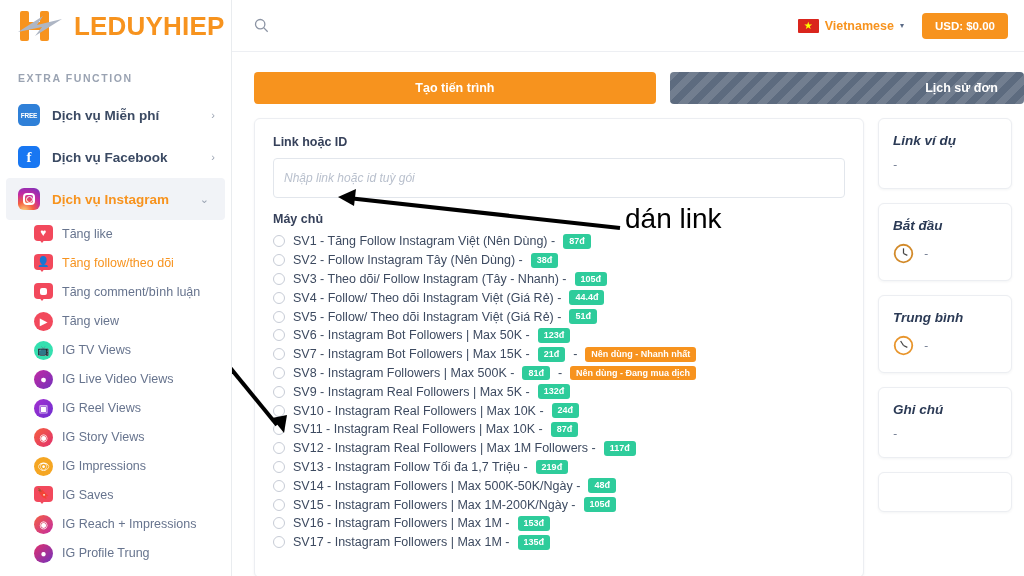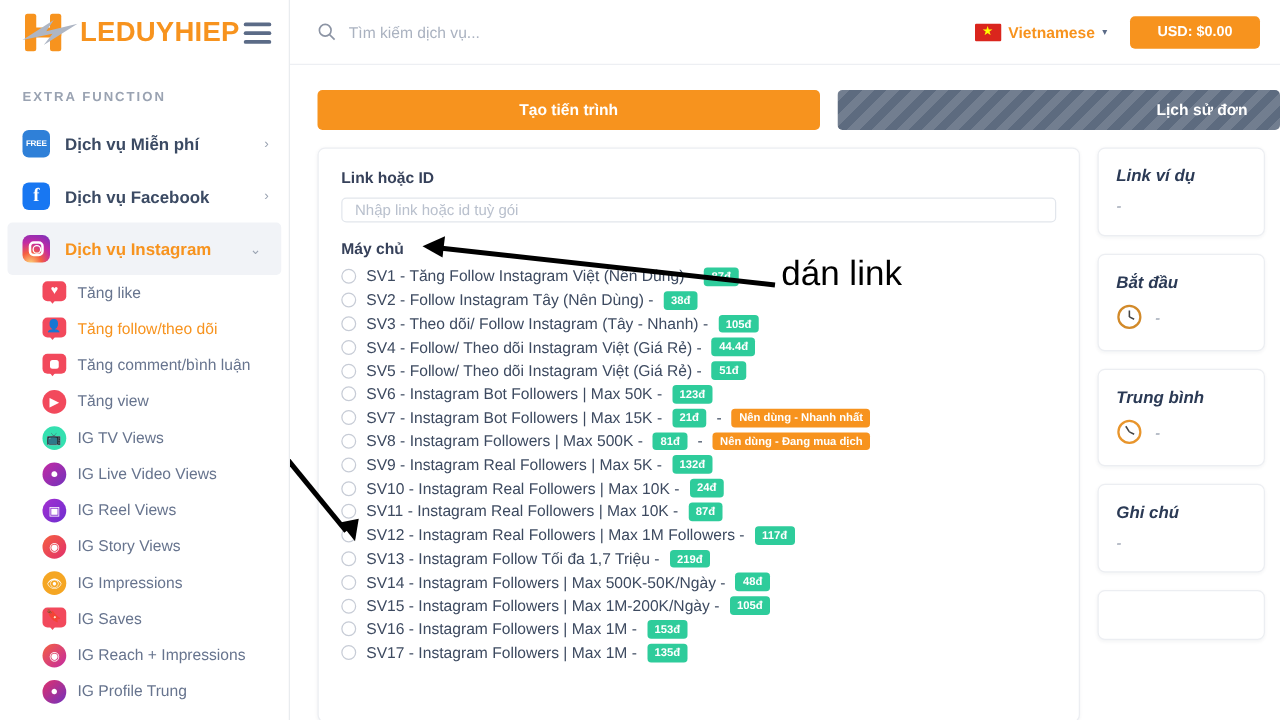--- a/index.html
+++ b/index.html
@@ -23,22 +23,22 @@
   .logo-mark { width: 44px; height: 34px; position: relative; flex: 0 0 44px; }
   .logo-mark .bar { position: absolute; background: #f7931e; border-radius: 2px; }
   .logo-mark .b1 { left: 2px;  top: 2px;  width: 9px; height: 30px; }
   .logo-mark .b2 { left: 22px; top: 2px;  width: 9px; height: 30px; }
   .logo-mark .b3 { left: 2px;  top: 13px; width: 29px; height: 8px; }
   .logo-mark .bolt {
     position: absolute; left: -1px; top: 4px; width: 46px; height: 26px;
     color: #aeb6c4;
   }
   .brand-name {
-    font-size: 22px; font-weight: bold; color: #f7931e;
-    letter-spacing: .2px; margin-left: 2px; text-align: right;
+    font-size: 26px; font-weight: bold; color: #f7931e;
+    letter-spacing: .2px; margin-left: 12px; text-align: right;
   }
   .burger { margin-left: auto; width: 22px; }
   .burger i {
     display: block; height: 3px; background: #5b6b87;
     border-radius: 2px; margin: 4px 0;
   }
   .section-label {
     font-size: 10.5px; font-weight: bold; letter-spacing: 1.6px;
     color: #9aa3b2; padding: 20px 0 10px 18px; text-transform: uppercase;
   }
@@ -103,21 +103,21 @@
   .lang { display: flex; align-items: center; gap: 6px; cursor: pointer; margin-right: 18px; }
   .flag {
     width: 21px; height: 14px; background: #da251d; border-radius: 1px;
     display: flex; align-items: center; justify-content: center;
     color: #ff0; font-size: 10px; line-height: 1;
   }
   .lang .txt { font-size: 12.5px; color: #f7931e; font-weight: bold; }
   .lang .car { font-size: 8px; color: #5b6b87; }
   .balance {
     background: #f7931e; color: #fff; font-size: 11.5px; font-weight: bold;
-    padding: 7px 22px; border-radius: 4px; cursor: pointer;
+    padding: 7px 13px; border-radius: 4px; cursor: pointer;
   }
 
   .content { padding: 20px 0 0 22px; }
   .tabs { display: flex; gap: 14px; }
   .tab-create {
     width: 458px; height: 32px; background: #f7931e; color: #fff;
     font-size: 12.5px; font-weight: bold; border-radius: 4px;
     display: flex; align-items: center; justify-content: center; cursor: pointer;
   }
   .tab-history {
@@ -132,22 +132,22 @@
 
   .panes { display: flex; gap: 14px; margin-top: 14px; }
   .card-form {
     width: 610px; background: #fff; border: 1px solid #eceef2;
     border-radius: 6px; padding: 16px 18px 12px 18px;
     box-shadow: 0 1px 3px rgba(20,30,60,.05);
     height: 460px; overflow: hidden;
   }
   .field-label { font-size: 12.5px; font-weight: bold; color: #36415a; margin-bottom: 9px; }
   .link-input {
-    width: 100%; height: 20px; border: 1px solid #e2e6ec; border-radius: 4px;
-    padding: 0 10px; font-size: 12px; outline: none; font-family: inherit; color:#333;
+    width: 100%; height: 40px; border: 1px solid #e2e6ec; border-radius: 4px;
+    padding: 0 10px; font-size: 12px; outline: none; font-family: inherit; color:#333;font-style:italic;
   }
   .link-input::placeholder { color: #b9c0cd; }
   .sub-label { font-size: 12.5px; font-weight: bold; color: #36415a; margin: 14px 0 6px 0; }
 
   .opt { display: flex; align-items: center; gap: 8px; padding: 2px 0; cursor: pointer; }
   .radio {
     width: 12px; height: 12px; border: 1.4px solid #c7ccd6; border-radius: 50%;
     flex: 0 0 12px; background: #fff;
   }
   .opt .otext { font-size: 12.5px; color: #3d4a60; white-space: nowrap; }
@@ -303,21 +303,20 @@
   </aside>
 
   <section class="main">
 
     <header class="topbar">
       <div class="searchwrap">
         <svg class="search-ico" viewBox="0 0 16 16">
           <circle cx="6.6" cy="6.6" r="5" fill="none" stroke="#8c94a4" stroke-width="1.4"></circle>
           <line x1="10.3" y1="10.3" x2="14.6" y2="14.6" stroke="#8c94a4" stroke-width="1.4"></line>
         </svg>
-        <input class="search-input" type="text" placeholder="Tìm kiếm dịch vụ..." style="">
       </div>
       <div class="lang">
         <span class="flag">★</span>
         <span class="txt">Vietnamese</span>
         <span class="car">▾</span>
       </div>
       <div class="balance">USD: $0.00</div>
     </header>
 
     <div class="content">

